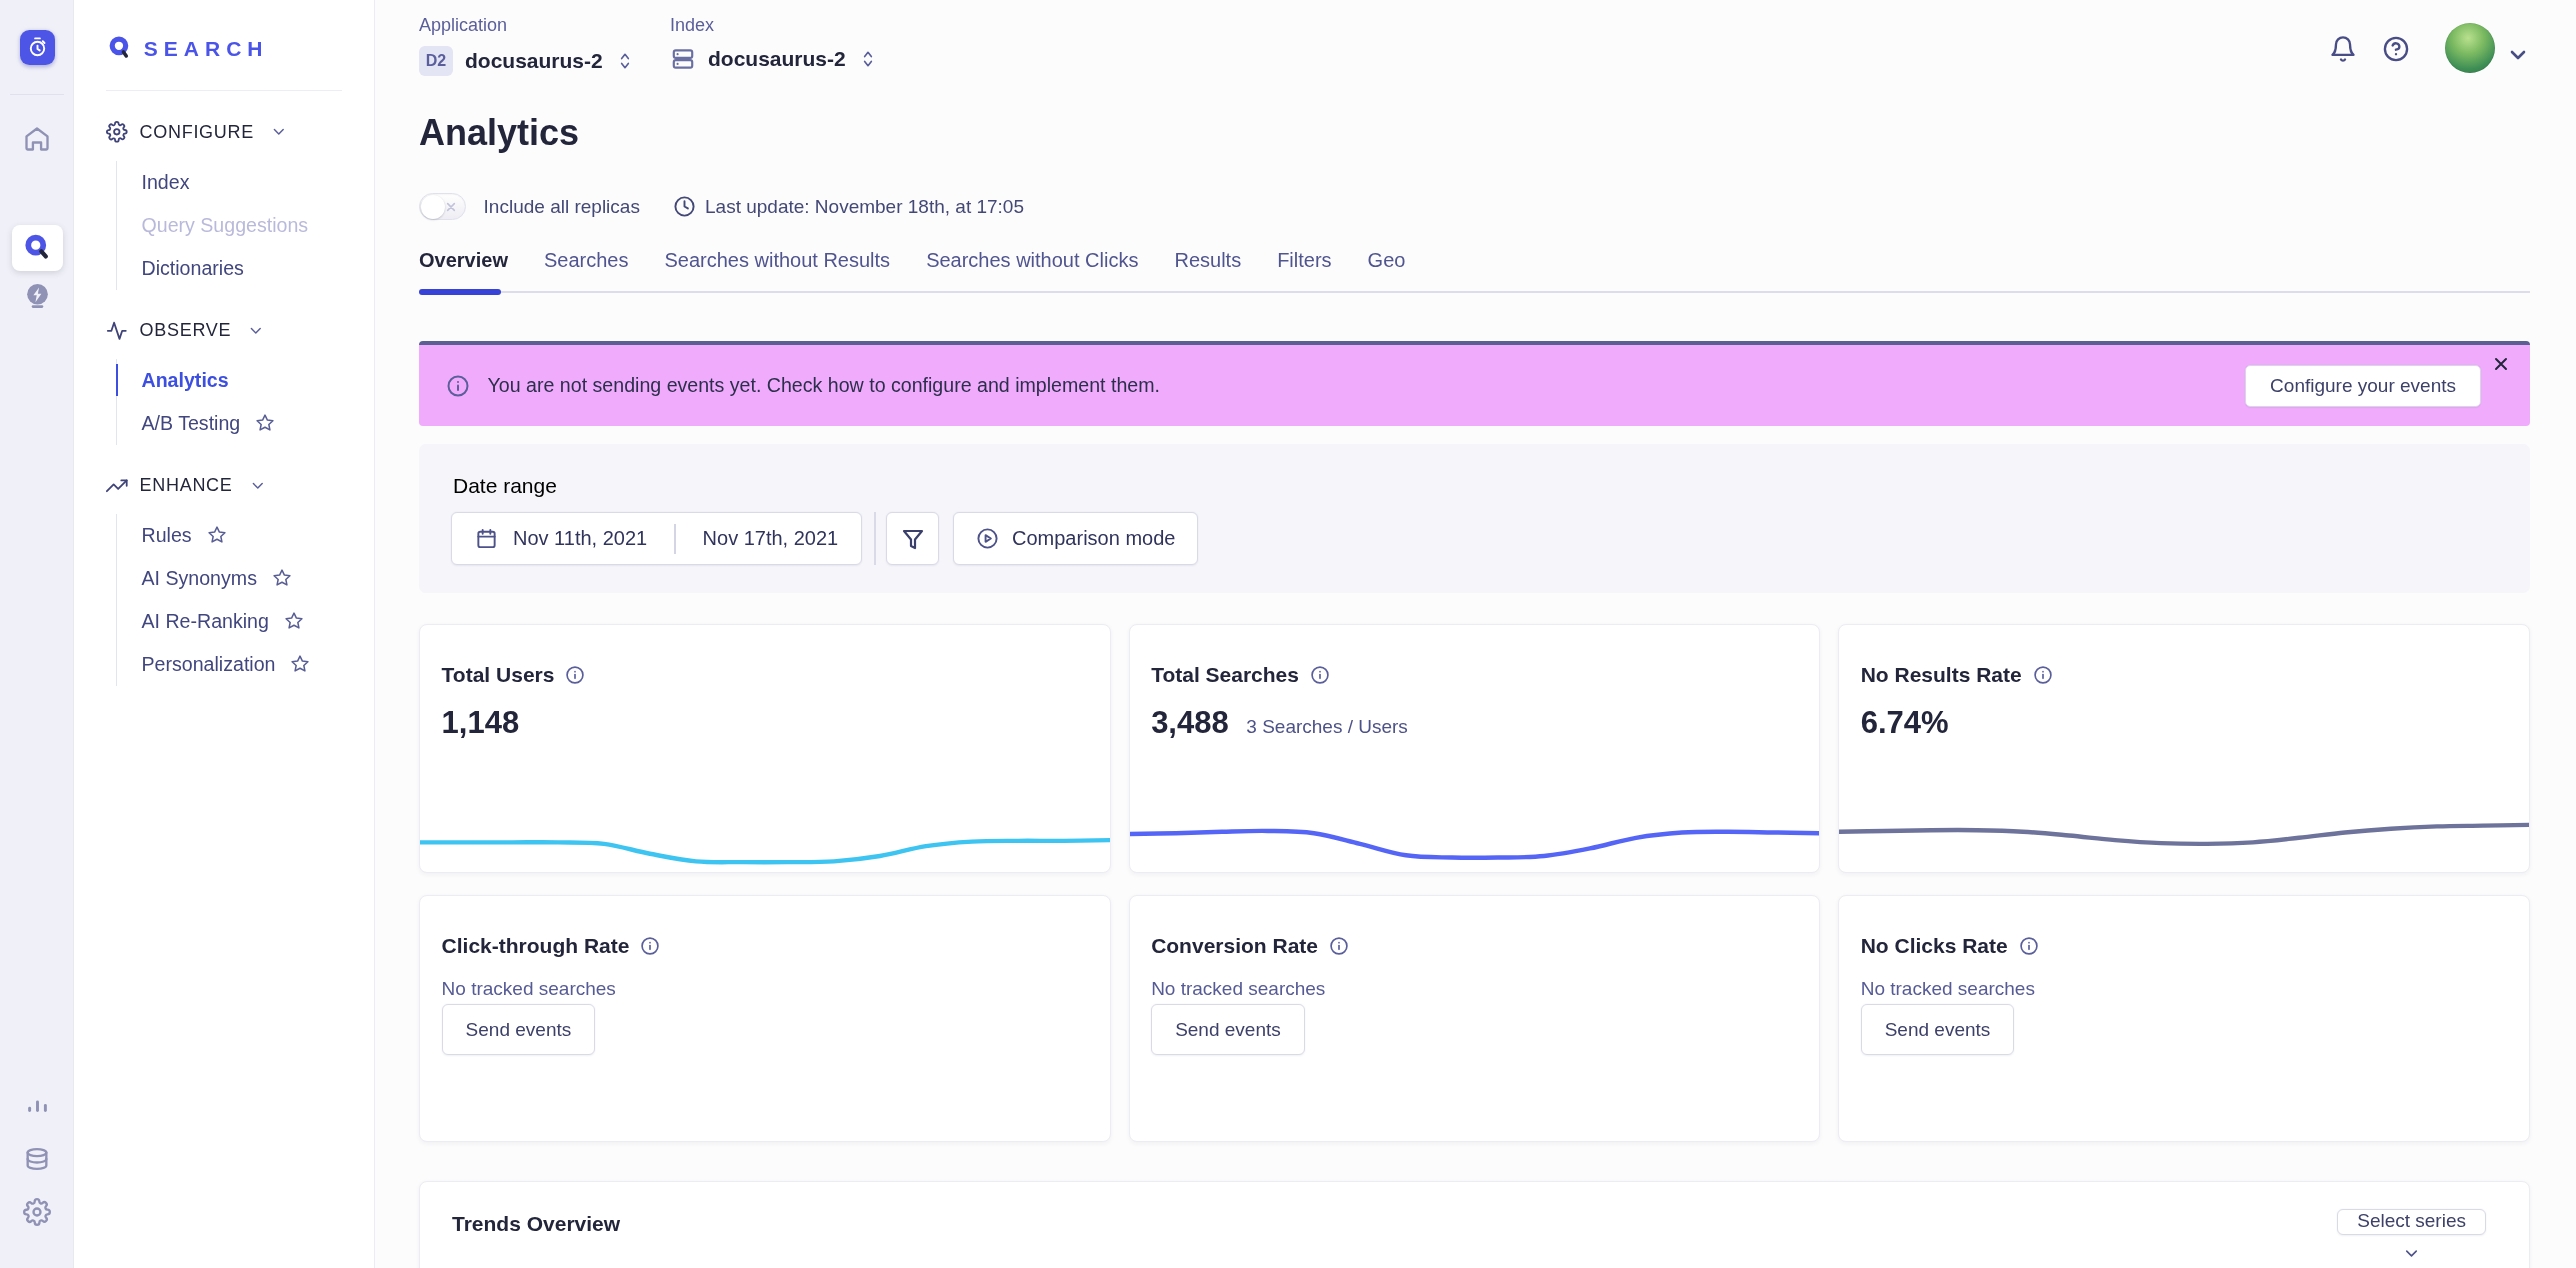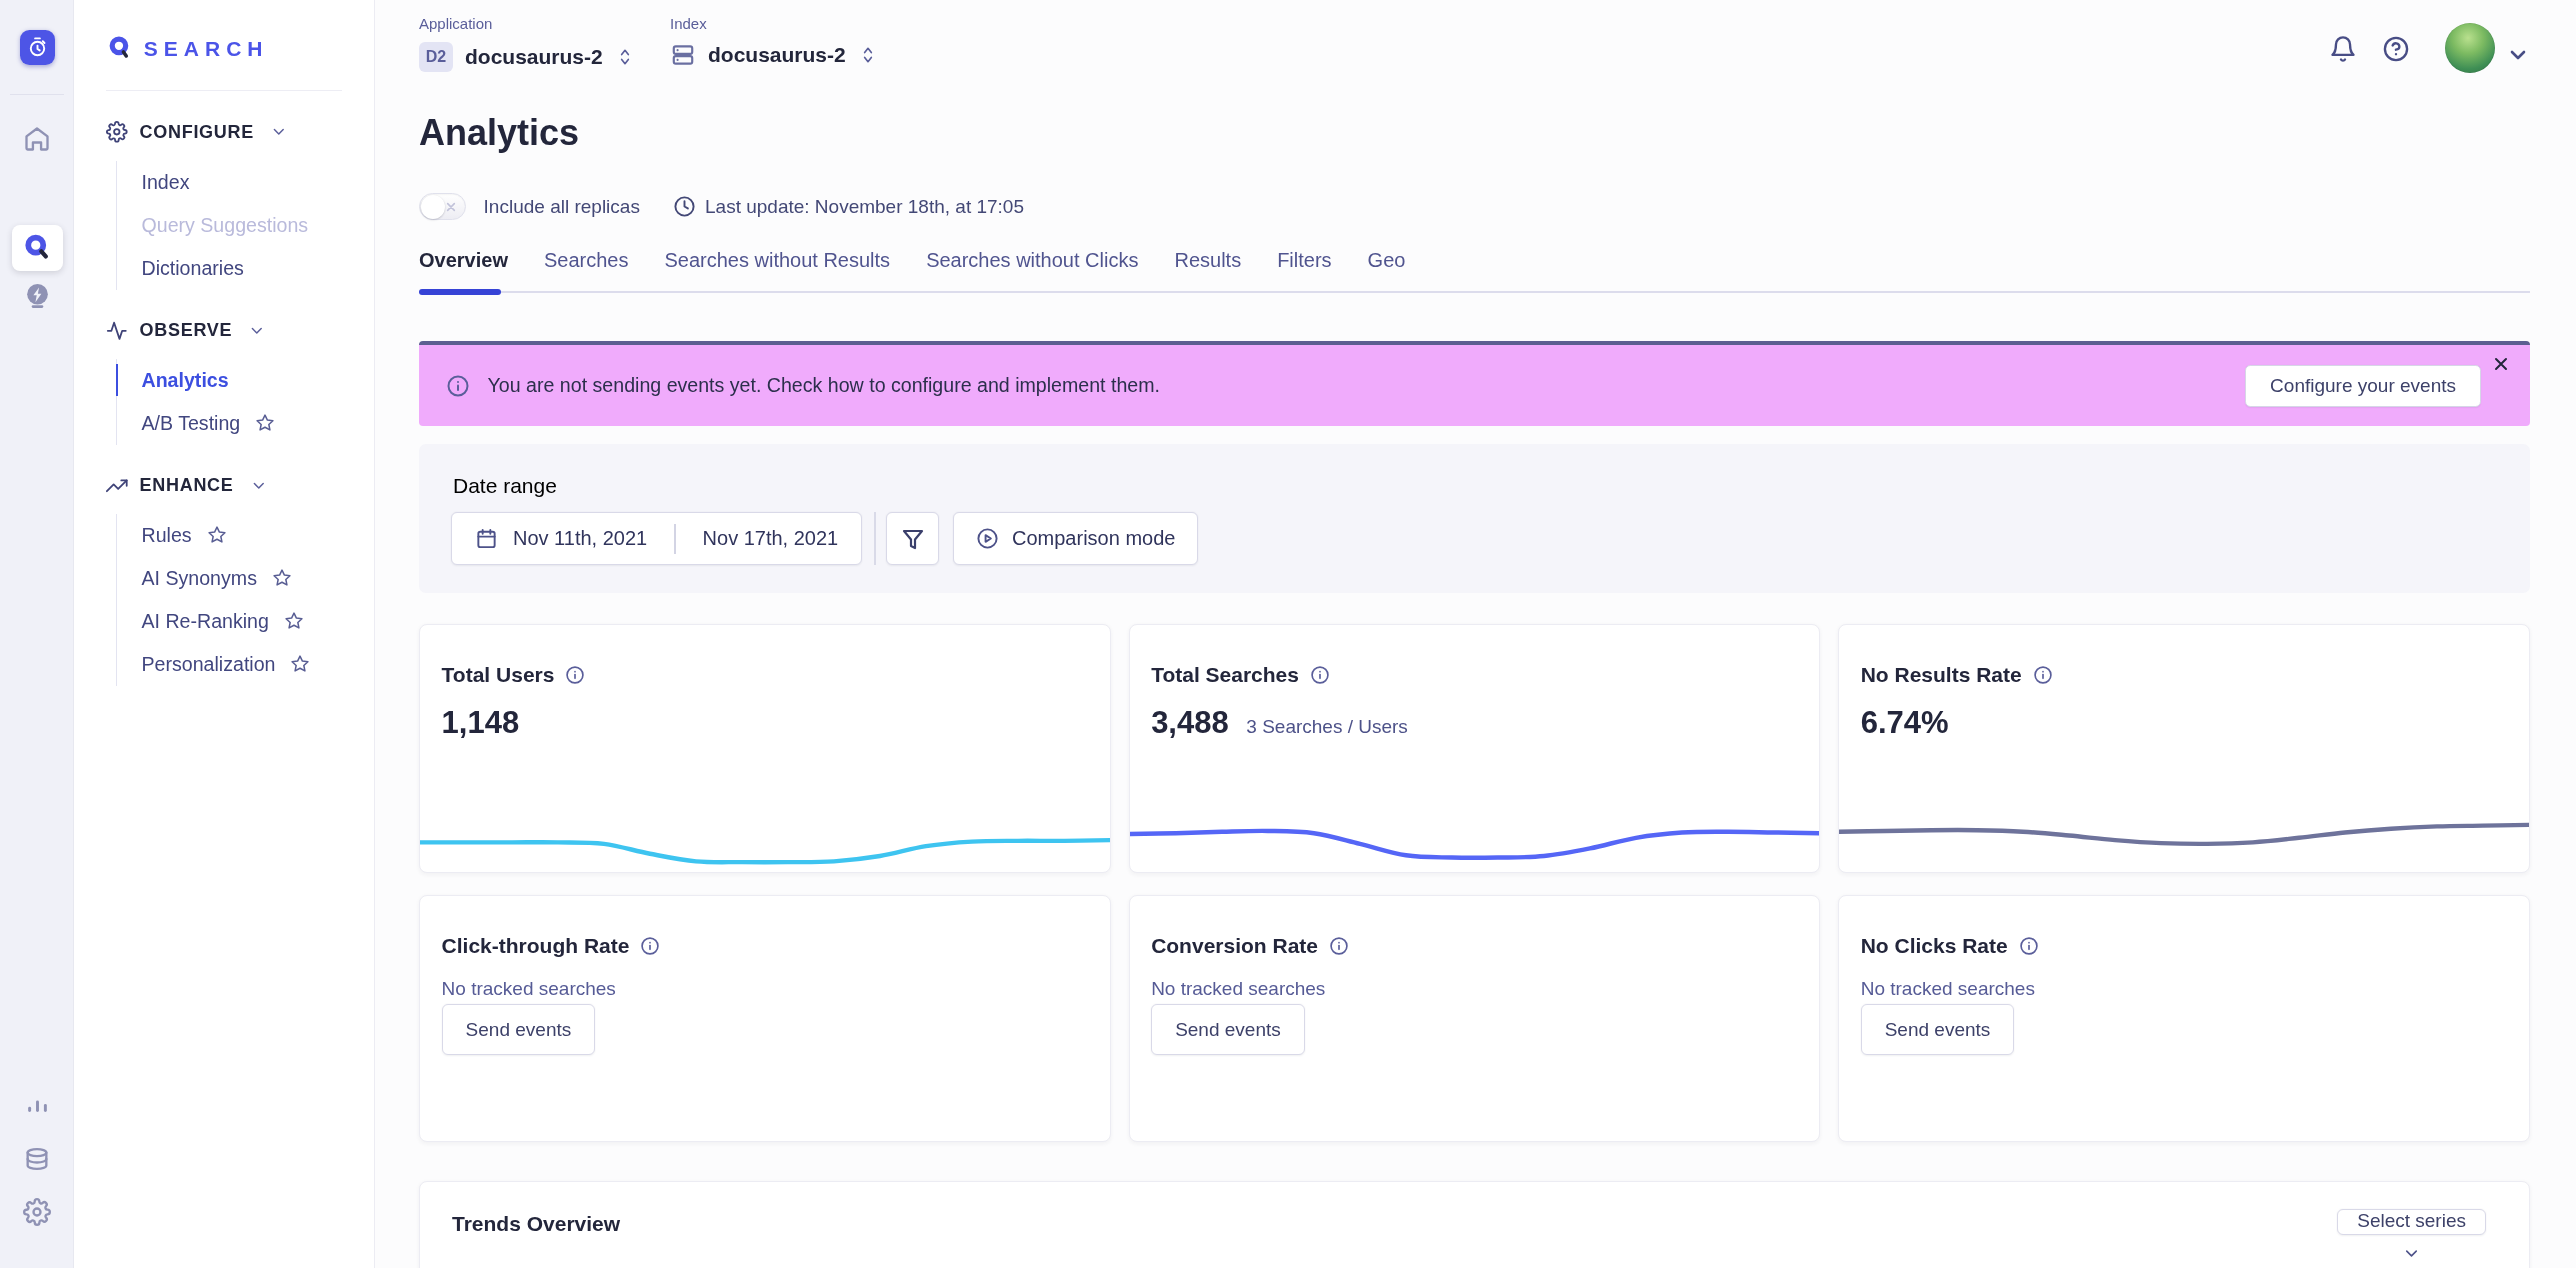--- a/index.html
+++ b/index.html
@@ -17,36 +17,36 @@
   .rail-active { position:absolute; left:11.5px; top:225px; width:51px; height:46px; background:#ffffff; border-radius:8px; box-shadow:0 2px 6px rgba(35,38,59,.16); display:flex; align-items:center; justify-content:center; color:#4d55e6; }
 
   
   .sidebar { position:absolute; left:74px; top:0; width:301px; height:100%; background:#ffffff; border-right:0.7px solid #ececf3; padding:34px 0 0 32px; }
   .logo { display:flex; align-items:center; gap:10.8px; color:#4b54e8; }
   .logo-text { font-size:21px; font-weight:700; letter-spacing:6px; }
   .side-div { margin:27px 32px 0 0; height:1.4px; background:#ededf4; }
   .section { margin-top:30px; }
   .section-head { display:flex; align-items:center; gap:12px; color:#23263b; cursor:pointer; }
   .section-head .shicon { color:#3f4378; }
-  .section-label { font-size:18px; font-weight:700; letter-spacing:0.7px; }
+  .section-label { font-size:18px; font-weight:400; letter-spacing:0.7px; }
   .section-head .chev { color:#5a5e9a; margin-left:4px; }
   .items { margin:17.6px 0 0 9.5px; border-left:1.4px solid #e3e4f1; padding-left:25px; }
   .item { position:relative; display:flex; align-items:center; gap:15px; height:43px; font-size:19.6px; color:#41467f; cursor:pointer; }
   .item .star { color:#585d93; }
   .item.active { color:#3c4fe0; font-weight:700; }
   .item.active::before { content:""; position:absolute; left:-26px; top:5.4px; bottom:5.4px; width:2.7px; background:#3c4fe0; }
   .item.disabled { color:#b9badb; cursor:default; }
 
   
   .main { position:absolute; left:375px; top:0; right:0; bottom:0; background:#fcfcfd; }
   .content { position:absolute; left:44px; right:46px; }
 
   
   .topbar { top:15px; height:74px; }
-  .sel-label { font-size:15px; color:#5a5e9a; }
+  .sel-label { font-size:18px; color:#5a5e9a; }
   .sel-row { display:flex; align-items:center; gap:12px; margin-top:9.5px; }
   .badge { width:34px; height:30px; border-radius:6px; background:#e3e4f4; color:#5a5e9a; font-size:16px; font-weight:700; display:flex; align-items:center; justify-content:center; }
   .sel-value { font-size:21px; font-weight:700; color:#23263b; }
   .sorter { color:#5a5e9a; }
   .app-group { position:absolute; left:0; top:0; }
   .index-group { position:absolute; left:251px; top:0; }
   .index-ic { color:#6a6fa1; }
   .tb-ic { position:absolute; top:20px; color:#484d85; cursor:pointer; }
   .avatar { position:absolute; top:8px; right:35px; width:50px; height:50px; border-radius:50%; background:radial-gradient(circle at 46% 30%, #b9e08e 0%, #7dbb62 35%, #3f8f55 70%, #2f6b41 100%); box-shadow:inset 0 0 0 0.7px rgba(0,0,0,.08); cursor:pointer; }
 

